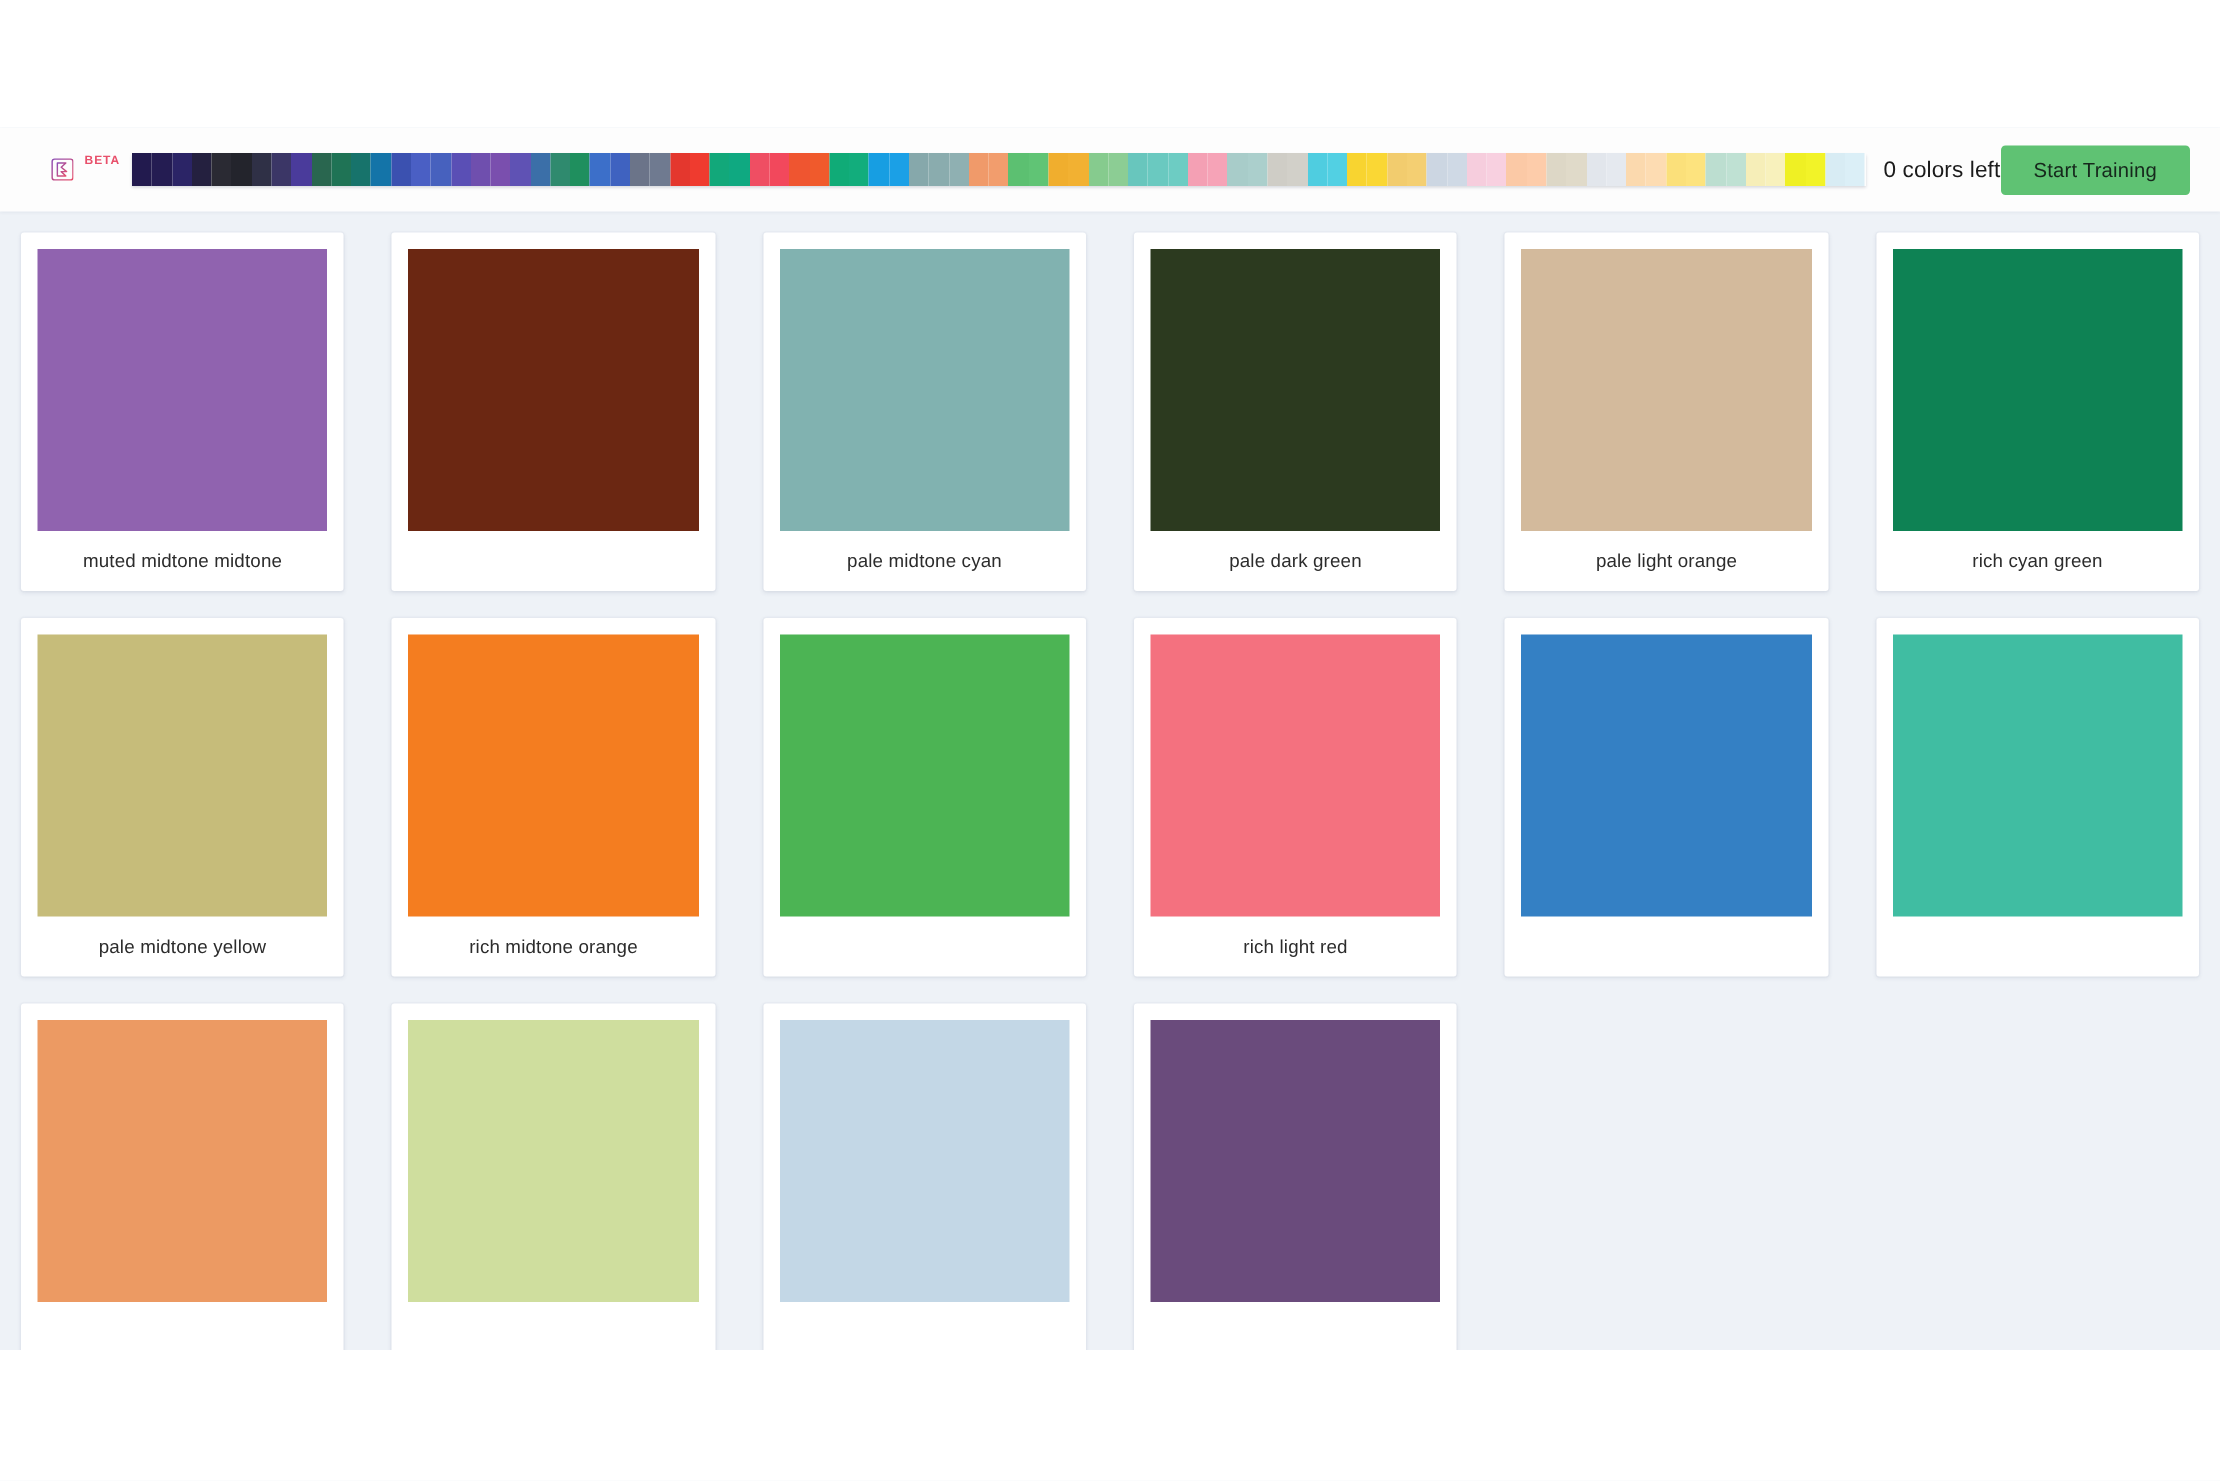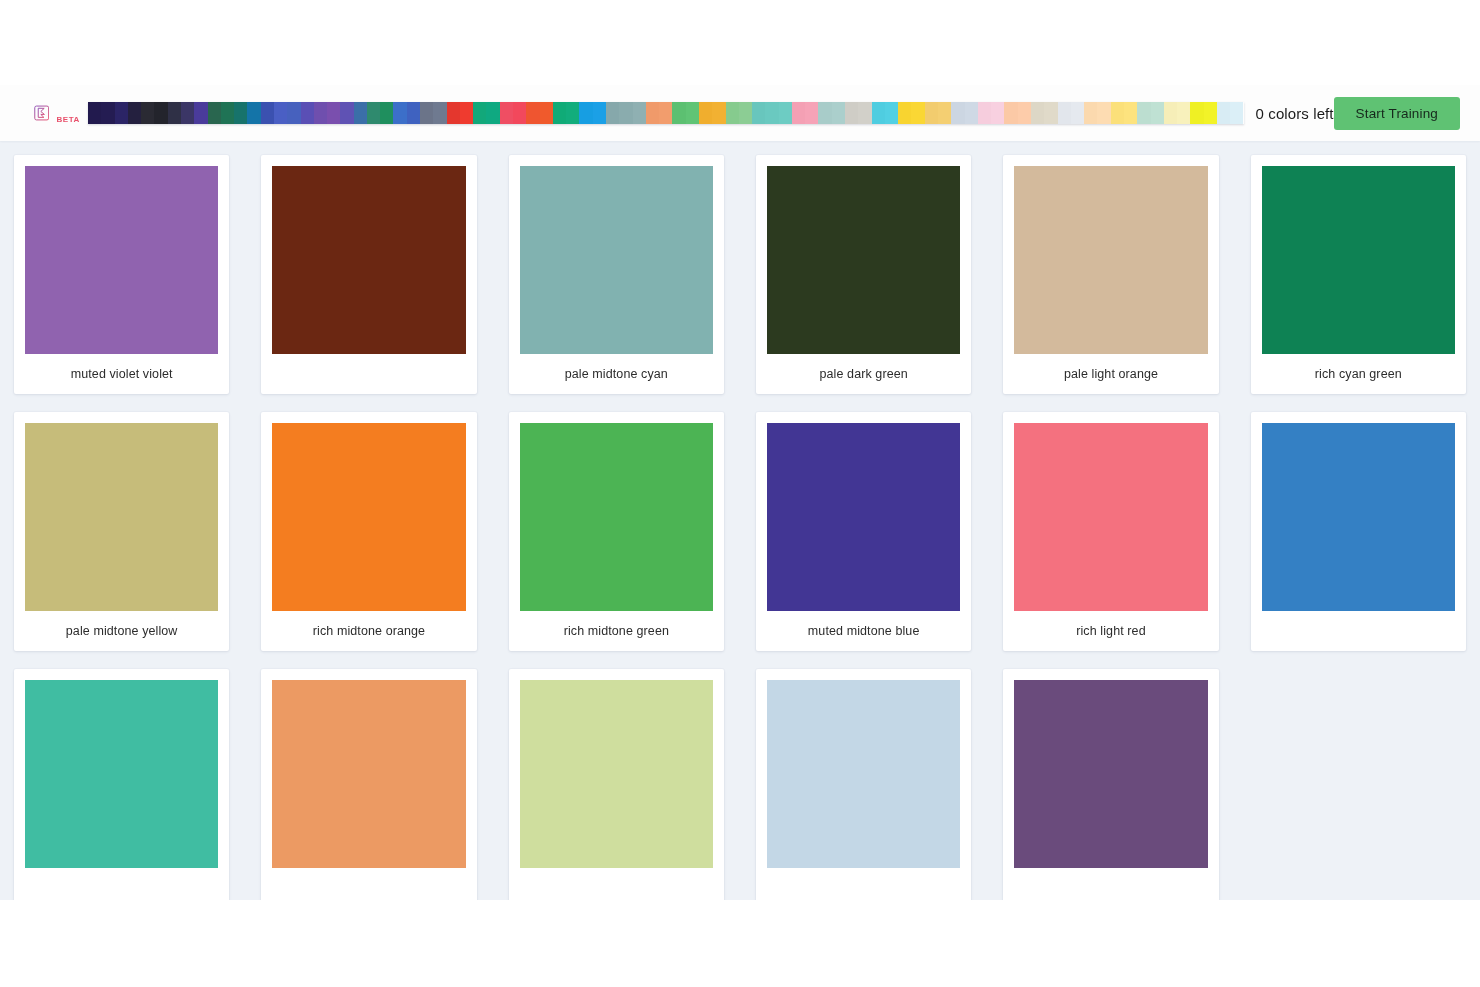--- a/index.html
+++ b/index.html
@@ -28,21 +28,21 @@
     height: 56px;
     background: #fdfdfd;
     display: flex;
     align-items: center;
     padding: 0 20px 0 18px;
     box-shadow: 0 1px 2px rgba(20,40,80,0.05);
   }
 
   .brand {
     display: flex;
-    align-items: flex-end;
+    align-items: flex-start;
     gap: 7px;
     flex: 0 0 auto;
     width: 62px;
     padding-left: 16px;
   }
 
   .logo-mark {
     width: 22px;
     height: 22px;
     display: block;
@@ -238,21 +238,21 @@
       </div>
 
     <div class="colors-left">0 colors left</div>
 
     <button class="train-btn">Start Training</button>
   </div>
 
   <div class="grid" id="grid">
       <div class="swatch-card">
         <div class="swatch-chip" style="background: rgb(144, 99, 175);"></div>
-        <div class="swatch-label">muted violet violet</div>
+        <div class="swatch-label">muted midtone midtone</div>
       </div>
       <div class="swatch-card">
         <div class="swatch-chip" style="background: rgb(107, 39, 18);"></div>
       </div>
       <div class="swatch-card">
         <div class="swatch-chip" style="background: rgb(129, 178, 176);"></div>
         <div class="swatch-label">pale midtone cyan</div>
       </div>
       <div class="swatch-card">
         <div class="swatch-chip" style="background: rgb(44, 58, 31);"></div>
@@ -269,25 +269,20 @@
       <div class="swatch-card">
         <div class="swatch-chip" style="background: rgb(198, 188, 122);"></div>
         <div class="swatch-label">pale midtone yellow</div>
       </div>
       <div class="swatch-card">
         <div class="swatch-chip" style="background: rgb(244, 125, 32);"></div>
         <div class="swatch-label">rich midtone orange</div>
       </div>
       <div class="swatch-card">
         <div class="swatch-chip" style="background: rgb(76, 180, 84);"></div>
-        <div class="swatch-label">rich midtone green</div>
-      </div>
-      <div class="swatch-card">
-        <div class="swatch-chip" style="background: rgb(66, 54, 148);"></div>
-        <div class="swatch-label">muted midtone blue</div>
       </div>
       <div class="swatch-card">
         <div class="swatch-chip" style="background: rgb(244, 113, 127);"></div>
         <div class="swatch-label">rich light red</div>
       </div>
       <div class="swatch-card">
         <div class="swatch-chip" style="background: rgb(52, 128, 196);"></div>
         <div class="swatch-label"></div>
       </div>
       <div class="swatch-card">

